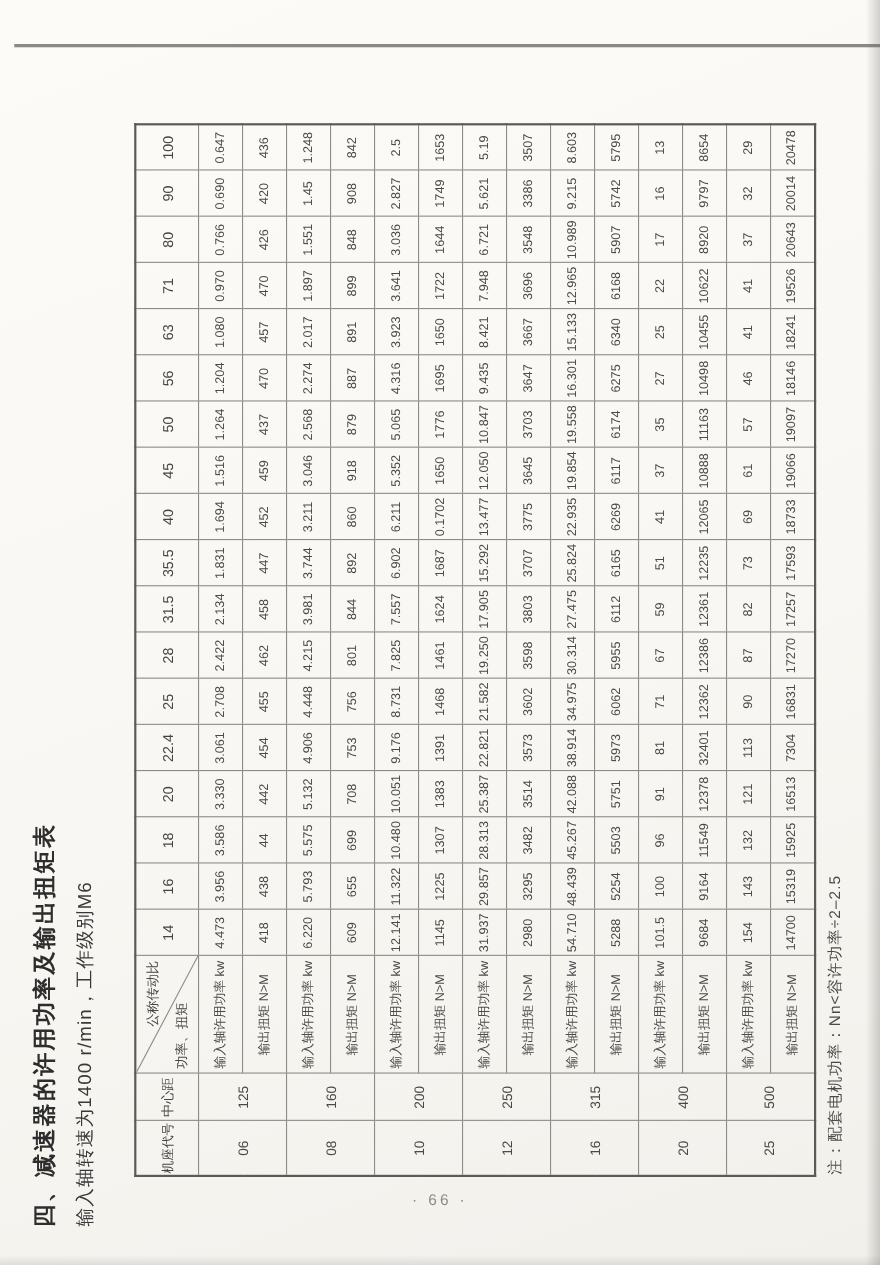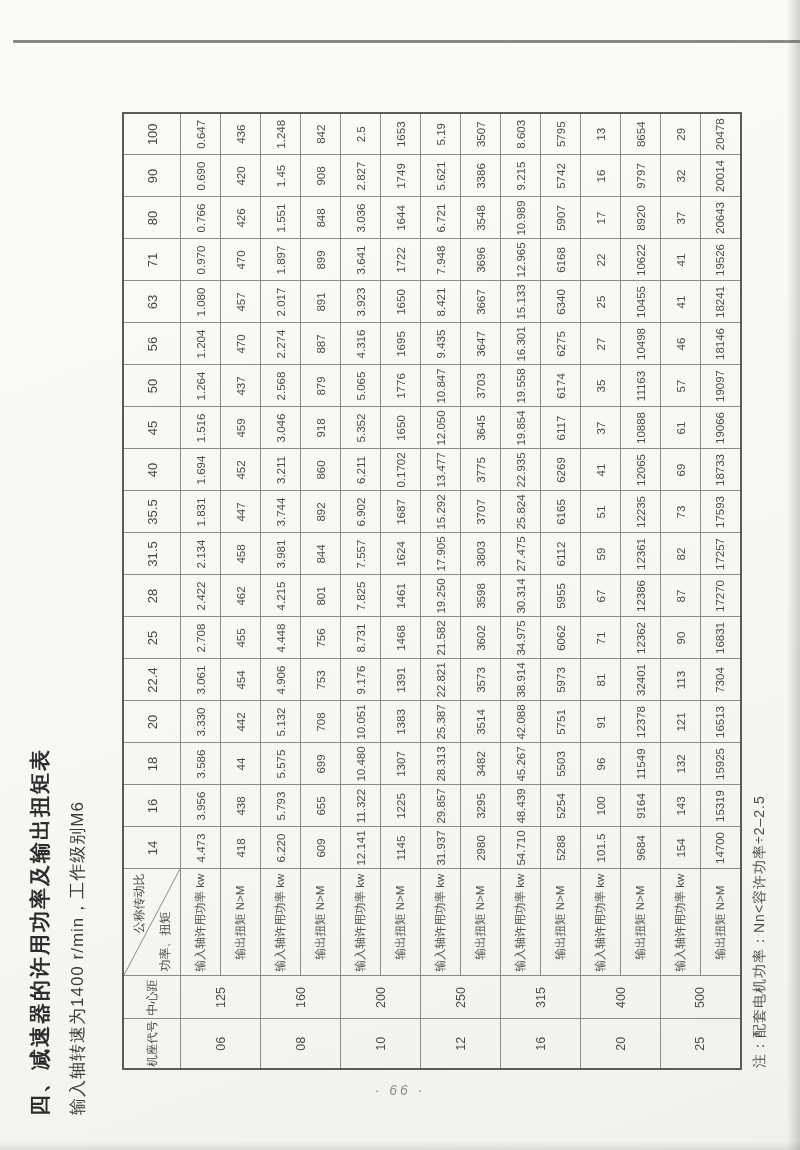--- a/index.html
+++ b/index.html
@@ -38,21 +38,21 @@
   .perm tbody tr{height:40px;}
   .perm td.val{font-size:11.5px;letter-spacing:0;}
   .perm td.rowlabel{font-size:11.5px;}
   .perm td.framecode,.perm td.cdist{font-size:12.5px;}
   th.corner{position:relative;padding:0;}
   th.corner svg{position:absolute;left:0;top:0;width:100%;height:100%;}
   .corner-top{position:absolute;right:4px;top:7px;font-size:12px;color:#454545;}
   .corner-bottom{position:absolute;left:4px;bottom:6px;font-size:12px;color:#454545;}
   .note{position:absolute;left:82px;top:751px;font-size:14px;letter-spacing:1px;color:#4a4a4a;white-space:nowrap;}
   .page-number{position:absolute;left:0;top:1082px;width:100%;text-align:center;
-    font-size:14px;color:#8b8b8b;letter-spacing:3px;font-style:italic;}
+    font-size:14px;color:#8b8b8b;letter-spacing:3px;}
 </style>
 </head>
 <body>
 
 <div class="page">
   <div class="scan-bar"></div>
 
   <div class="landscape">
     <div class="doc-title">四、减速器的许用功率及输出扭矩表</div>
     <div class="doc-subtitle">输入轴转速为1400 r/min，工作级别M6</div>

